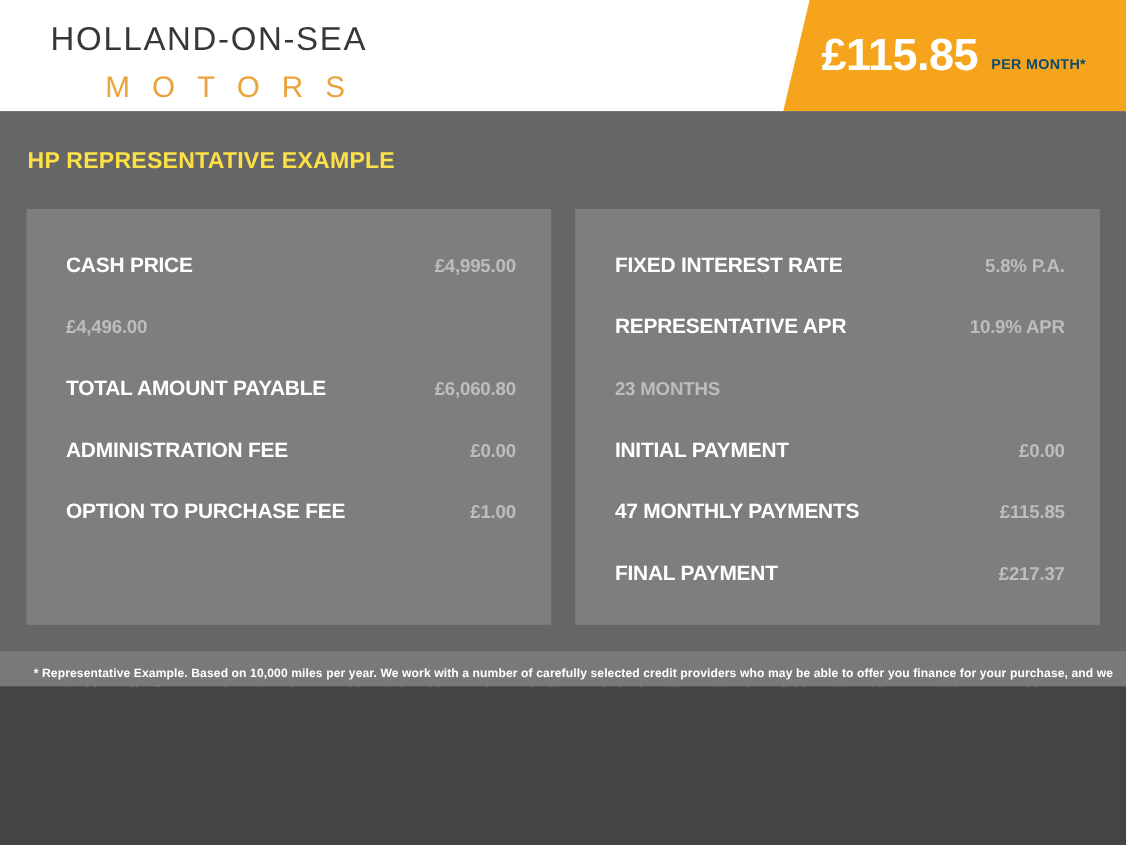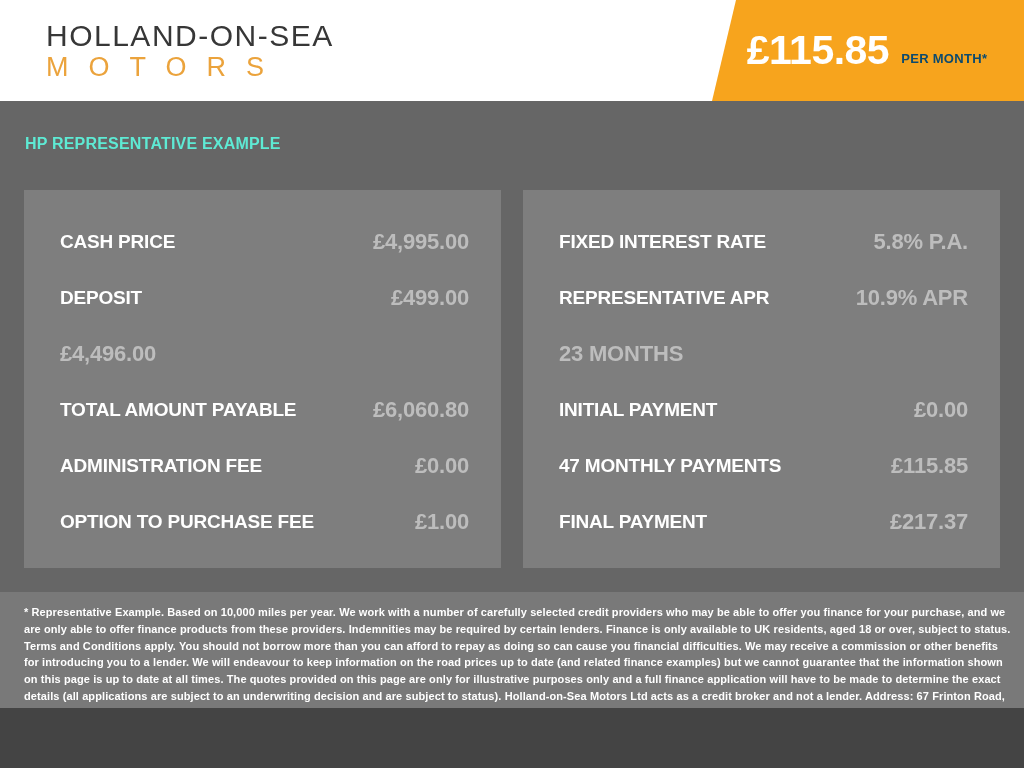--- a/index.html
+++ b/index.html
@@ -1,67 +1,67 @@
 <!DOCTYPE html>
 <html style="--orange-banner: #F7A41D; --logo-orange: #EBA33C; --logo-dark: #373737; --body-bg: #666666; --panel-bg: #7E7E7E; --footer-bg: #797979; --value-text: #BDBDBD;"><head>
 <meta charset="utf-8">
 <style>
   html,body { margin:0; padding:0; }
   body { font-family:"Liberation Sans", sans-serif; background:#444; }
 
   .page {
-    position:relative; width:1024px; height:708px;
-    background:var(--body-bg, #666666); overflow:hidden;
+    position:relative; width:1024px; height:624px;
+    background:var(--body-bg, #666666); overflow:hidden;text-align:right;
   }
 
   
   .header {
     position:absolute; top:0; left:0; width:1024px; height:101px;
     background:#ffffff;
   }
   .logo { position:absolute; left:46px; top:20px; cursor:pointer; }
   .logo-line1 {
     font-size:30px; line-height:32px; color:var(--logo-dark, #373737);
     letter-spacing:1.5px; font-weight:400;
   }
   .logo-line2 {
     font-size:27px; line-height:29px; color:var(--logo-orange, #EBA33C);
-    letter-spacing:20px; margin-top:1px; font-weight:400;
+    letter-spacing:20px; margin-top:13px; font-weight:400;
   }
   .price-banner {
     position:absolute; left:710px; top:0; width:314px; height:101px;
     background:var(--orange-banner, #F7A41D);
     -webkit-clip-path:polygon(26px 0, 314px 0, 314px 101px, 2px 101px);
     clip-path:polygon(26px 0, 314px 0, 314px 101px, 2px 101px);
     display:flex; align-items:center; justify-content:center; gap:12px;
   }
   .price { font-size:41px; font-weight:bold; color:#fff; letter-spacing:-0.5px; }
   .price-suffix { font-size:13px; font-weight:bold; color:#0c4a6e; margin-top:16px; letter-spacing:0.3px; }
 
   
   .page-title {
     position:absolute; top:135px; left:25px; margin:0;
-    font-size:16px; font-weight:bold; color:#5eead4; letter-spacing:0.2px;
+    font-size:21px; font-weight:bold; color:#fde047; letter-spacing:0.2px;
   }
 
   
   .panels {
     position:absolute; top:190px; left:24px; width:976px; height:378px;
     display:flex; gap:22px;
   }
   .panel {
     flex:1 1 0; background:var(--panel-bg, #7E7E7E);
     padding:24px 32px 0 36px; box-sizing:border-box;
   }
   .row { height:56px; display:flex; align-items:center; justify-content:space-between; }
   .row .label {
     font-size:19px; font-weight:bold; color:#fff; letter-spacing:-0.2px; white-space:nowrap;
   }
   .row .value {
-    font-size:22px; font-weight:bold; color:var(--value-text, #BDBDBD);
+    font-size:17px; font-weight:bold; color:var(--value-text, #BDBDBD);
     letter-spacing:-0.2px; white-space:nowrap;
   }
 
   
   .footer {
     position:absolute; top:592px; left:0; width:1024px; height:176px;
     background:var(--footer-bg, #797979);
     padding:12px 12px 0 24px; box-sizing:border-box;
   }
   .footer p {
@@ -86,24 +86,20 @@
   </header>
 
   <h1 class="page-title">HP REPRESENTATIVE EXAMPLE</h1>
 
   <section class="panels">
 
     <div class="panel">
       <div class="row">
         <span class="label">CASH PRICE</span>
         <span class="value">£4,995.00</span>
-      </div>
-      <div class="row">
-        <span class="label">DEPOSIT</span>
-        <span class="value">£499.00</span>
       </div>
       <div class="row">
         <span class="value">£4,496.00</span>
       </div>
       <div class="row">
         <span class="label">TOTAL AMOUNT PAYABLE</span>
         <span class="value">£6,060.80</span>
       </div>
       <div class="row">
         <span class="label">ADMINISTRATION FEE</span>

